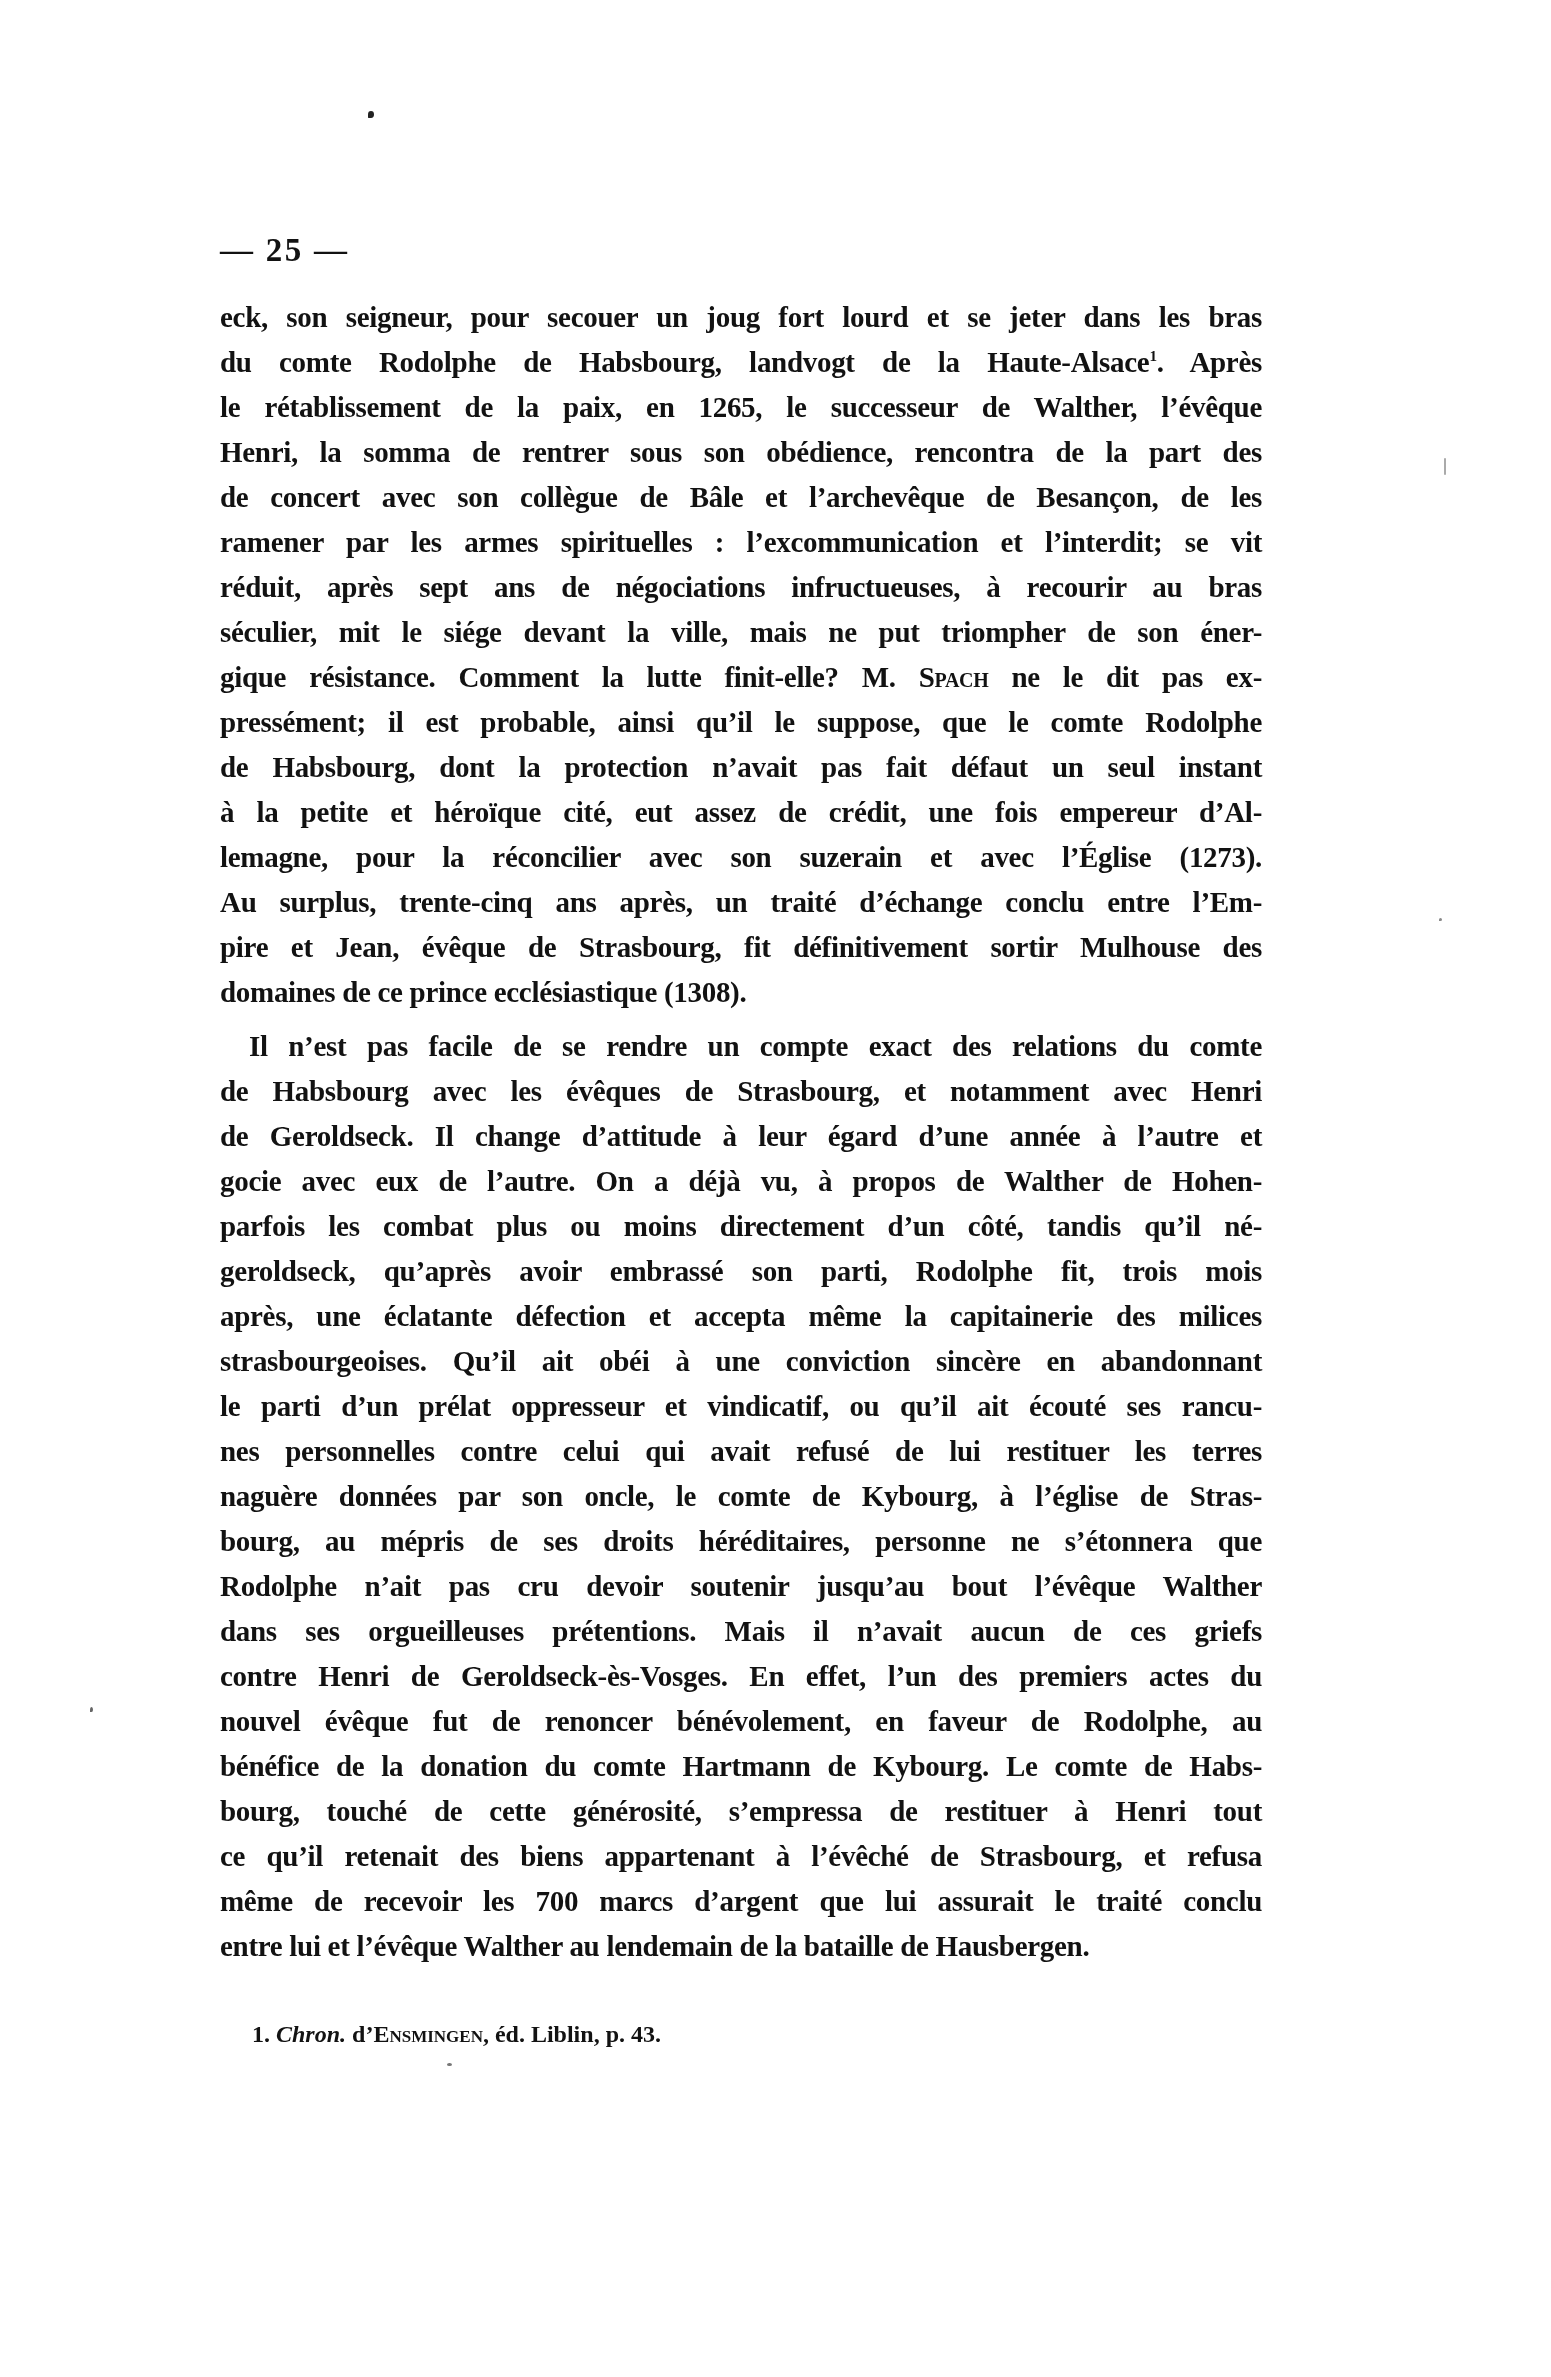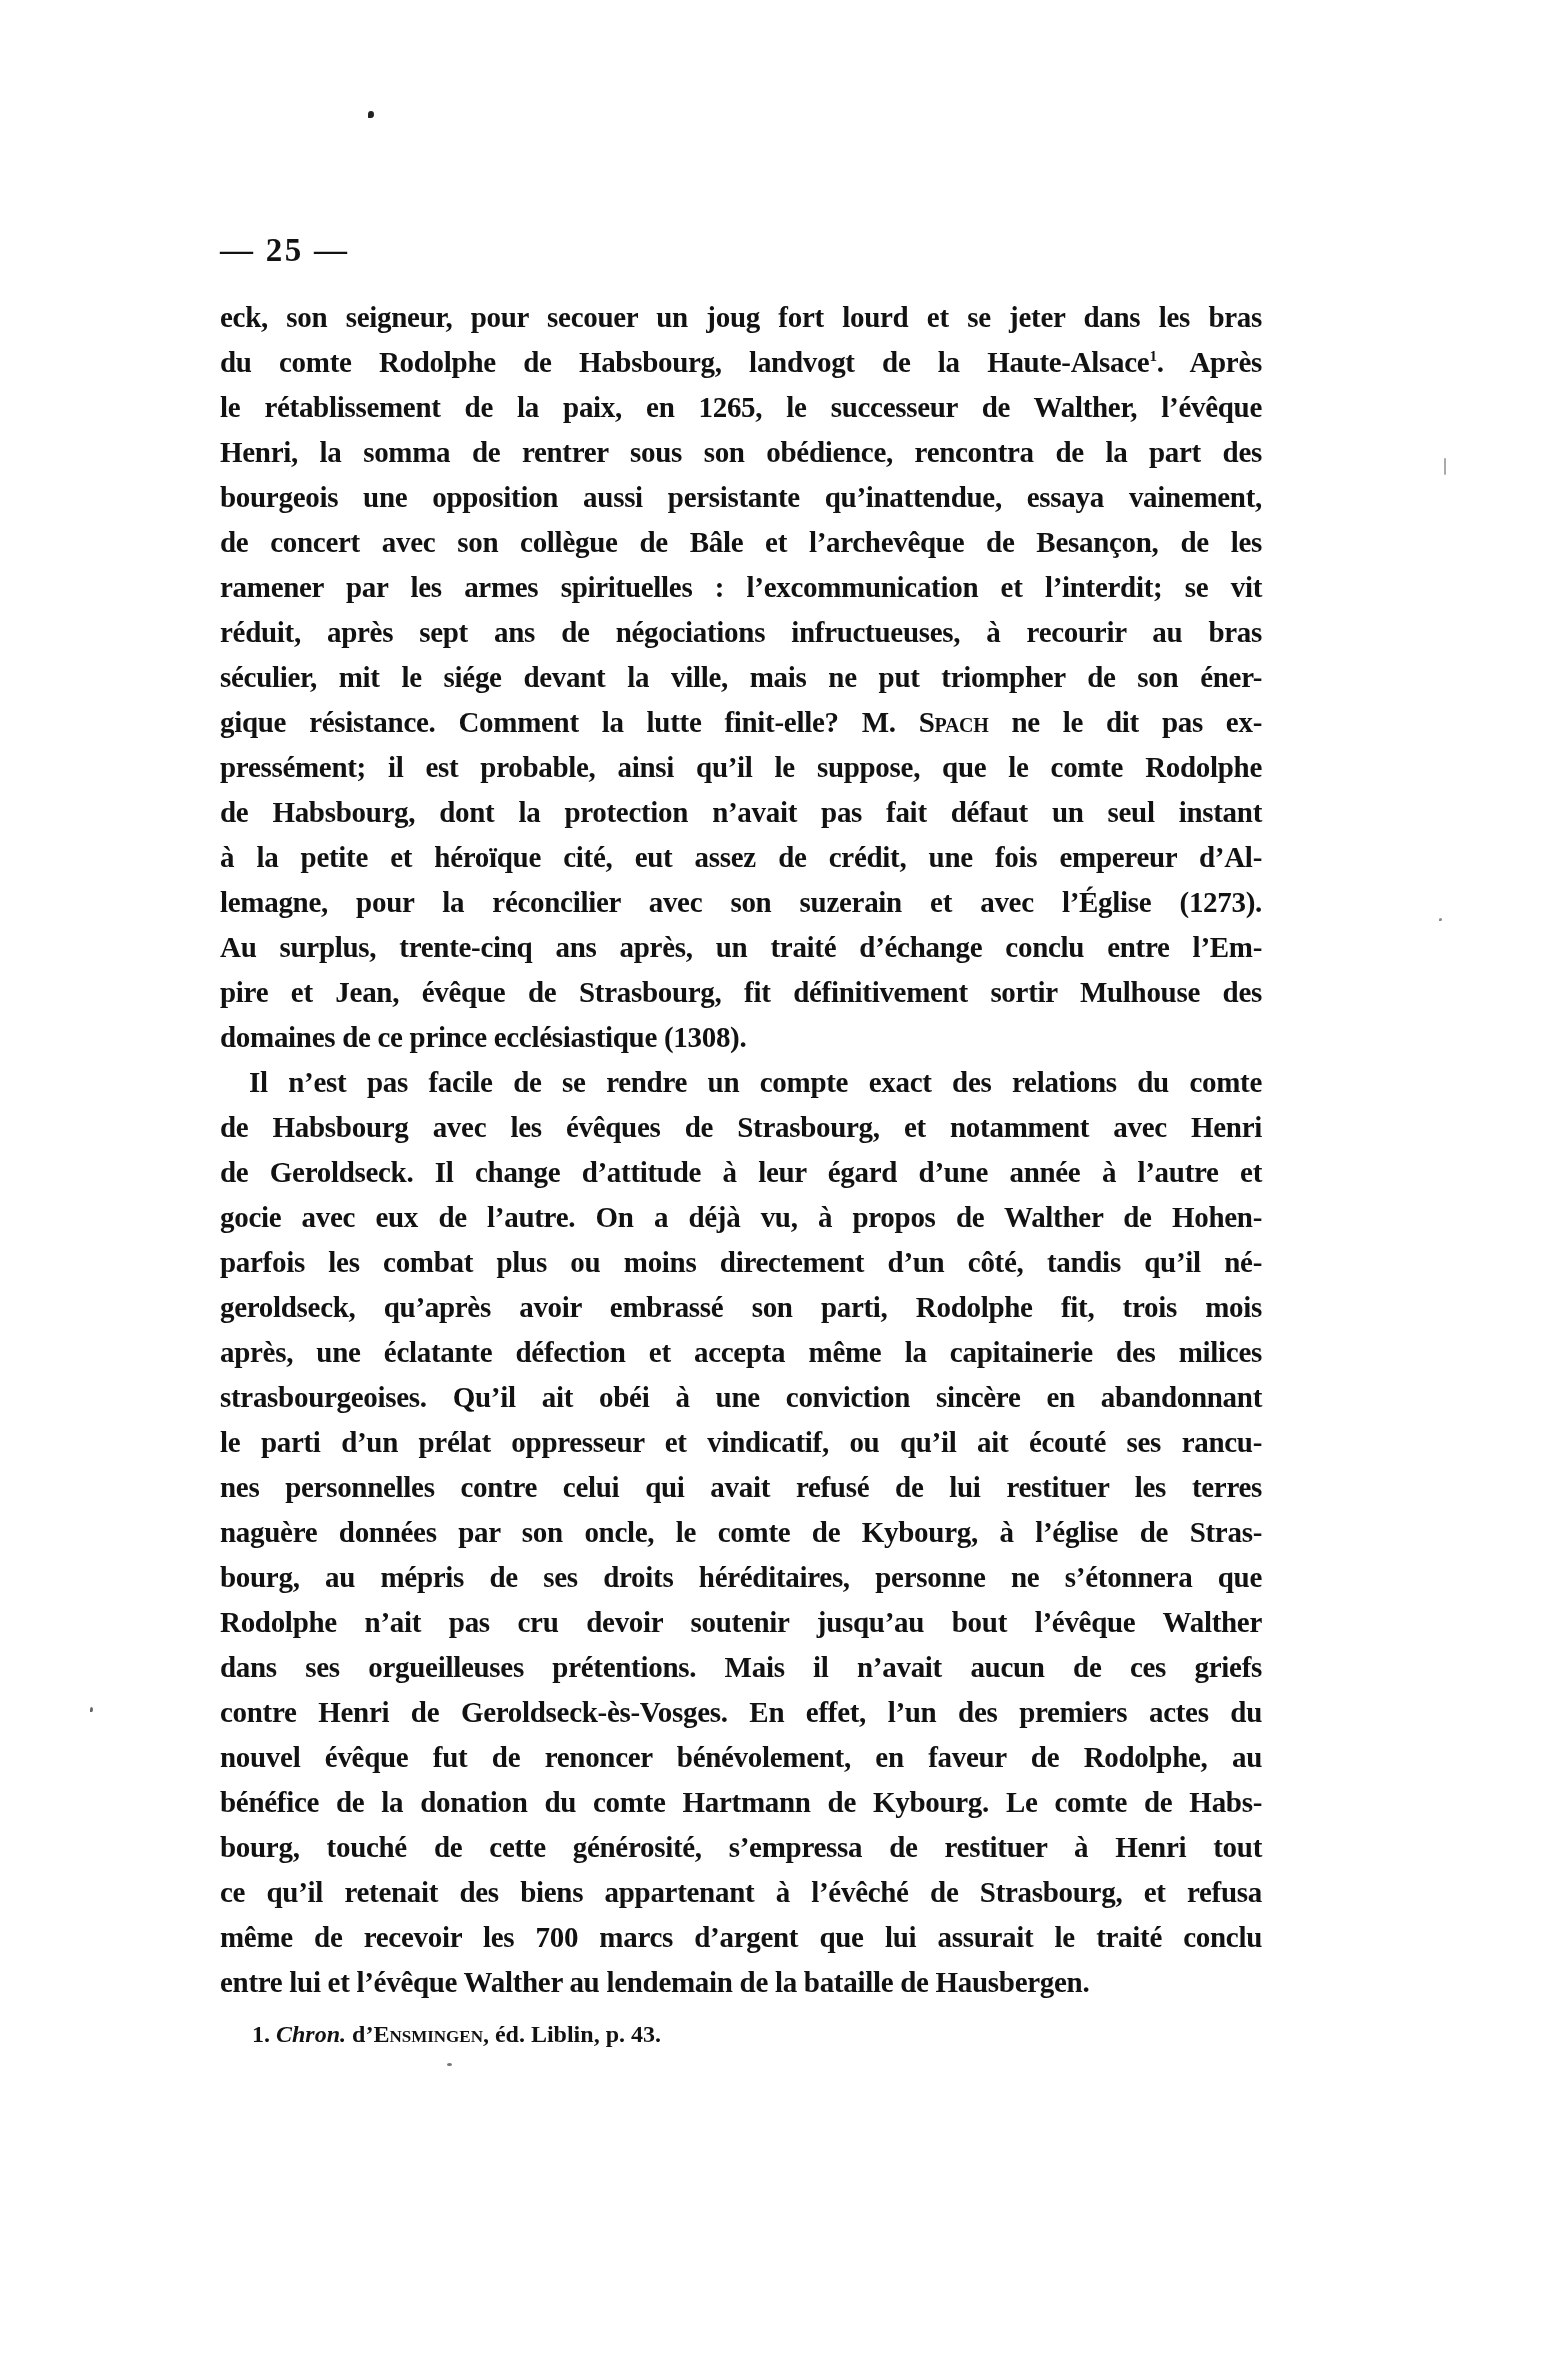--- a/index.html
+++ b/index.html
@@ -44,20 +44,21 @@
     white-space: nowrap;
     text-align: justify;
     text-align-last: justify;
     text-justify: inter-word;
   }
   .line.para-end {
     text-align-last: left;
   }
   .line.indent {
     text-indent: 29px;
+    margin-top: 9px;
   }
   .sup {
     vertical-align: super;
     font-size: 0.52em;
     line-height: 0;
   }
   .sc {
     font-variant: small-caps;
   }
   .i {
@@ -90,21 +91,20 @@
 
 <div class="page">
 
   <div class="page-header">— 25 —</div>
 
   <div class="text-block">
       <div class="line"><span>eck, son seigneur, pour secouer un joug fort lourd et se jeter dans les bras</span></div>
       <div class="line"><span>du comte Rodolphe de Habsbourg, landvogt de la Haute-Alsace</span><span class="sup">1</span><span>. Après</span></div>
       <div class="line"><span>le rétablissement de la paix, en 1265, le successeur de Walther, l’évêque</span></div>
       <div class="line"><span>Henri, la somma de rentrer sous son obédience, rencontra de la part des</span></div>
-      <div class="line"><span>bourgeois une opposition aussi persistante qu’inattendue, essaya vainement,</span></div>
       <div class="line"><span>de concert avec son collègue de Bâle et l’archevêque de Besançon, de les</span></div>
       <div class="line"><span>ramener par les armes spirituelles : l’excommunication et l’interdit; se vit</span></div>
       <div class="line"><span>réduit, après sept ans de négociations infructueuses, à recourir au bras</span></div>
       <div class="line"><span>séculier, mit le siége devant la ville, mais ne put triompher de son éner-</span></div>
       <div class="line"><span>gique résistance. Comment la lutte finit-elle? M. </span><span class="sc">Spach</span><span> ne le dit pas ex-</span></div>
       <div class="line"><span>pressément; il est probable, ainsi qu’il le suppose, que le comte Rodolphe</span></div>
       <div class="line"><span>de Habsbourg, dont la protection n’avait pas fait défaut un seul instant</span></div>
       <div class="line"><span>à la petite et héroïque cité, eut assez de crédit, une fois empereur d’Al-</span></div>
       <div class="line"><span>lemagne, pour la réconcilier avec son suzerain et avec l’Église (1273).</span></div>
       <div class="line"><span>Au surplus, trente-cinq ans après, un traité d’échange conclu entre l’Em-</span></div>

